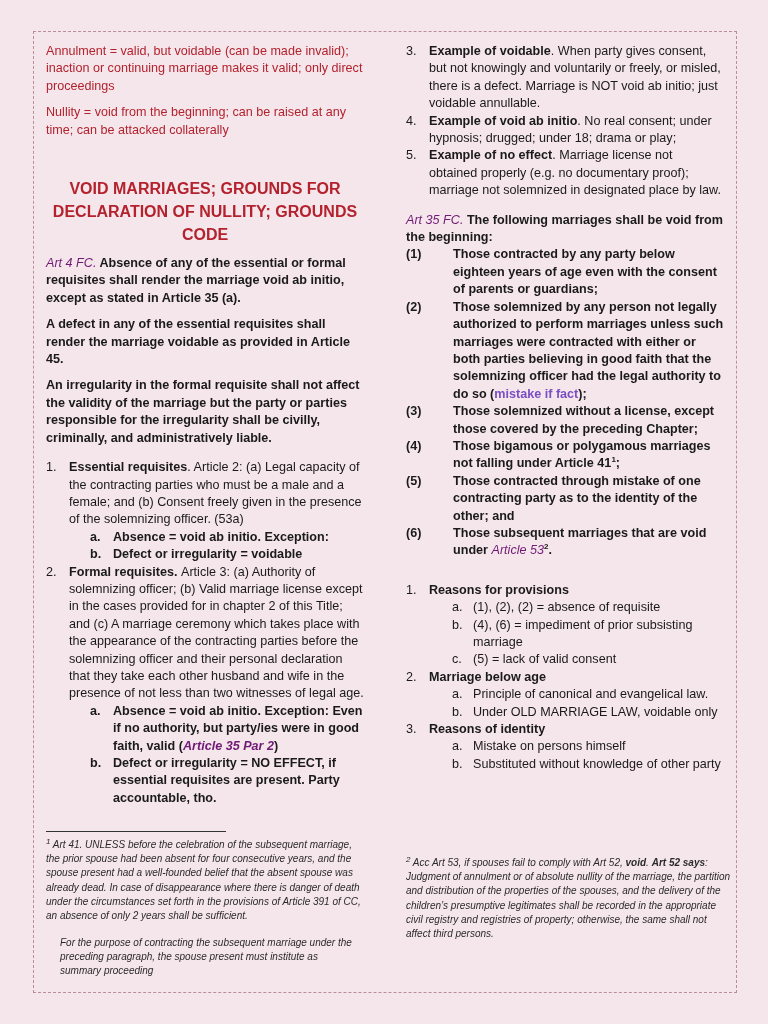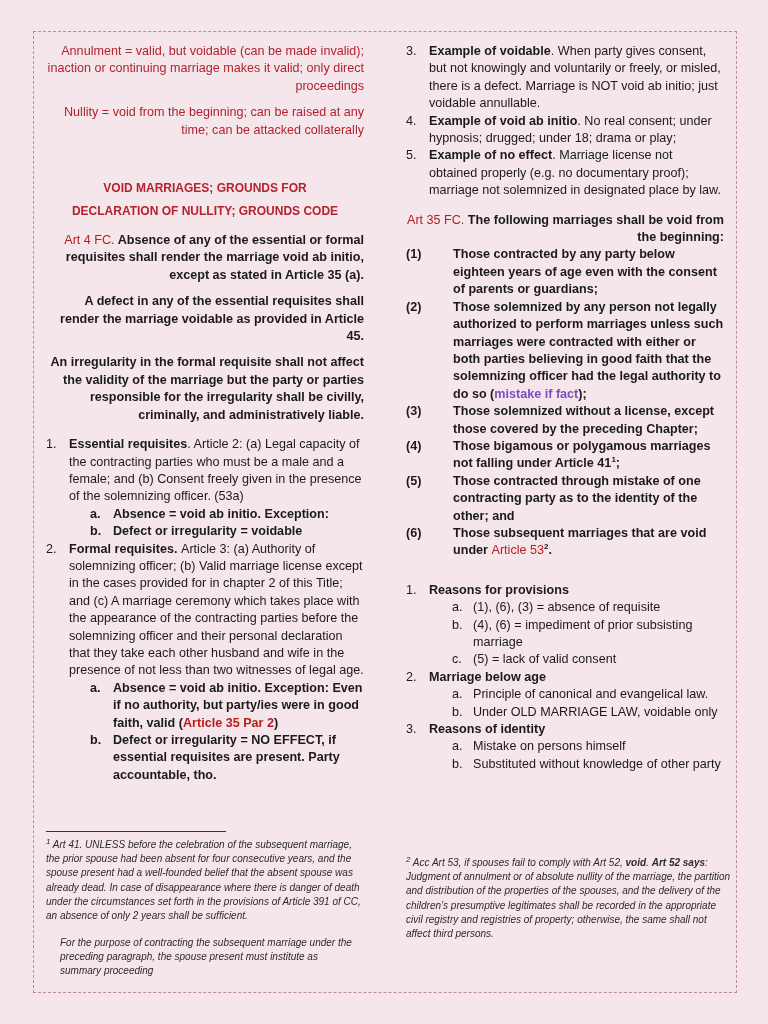--- a/index.html
+++ b/index.html
@@ -12,28 +12,28 @@
   }
   .page-frame {
     position:absolute; left:33px; top:31px; width:704px; height:962px;
     border:1px dashed #b98d9a;
     box-sizing:border-box;
   }
   .col { position:absolute; font-size:12.6px; line-height:17.4px; }
   .col-left { left:46px; top:43px; width:318px; }
   .col-right { left:406px; top:43px; width:318px; }
   .red { color:#b3222d; }
-  .orange { color:#b91c1c; }
+  .orange { color:#701a75;font-style:italic; }
   .purple { color:#7a4ec4; }
   .bold { font-weight:bold; }
   .u { }
-  p { margin:0 0 9px 0;text-align:right; }
+  p { margin:0 0 9px 0; }
   .title {
     text-align:center; color:#b3222d; font-weight:bold;
-    font-size:12px; line-height:23px; margin:38px 0 9px 0;
+    font-size:16px; line-height:23px; margin:38px 0 9px 0;
   }
   .num-item { display:flex; margin:0; }
   .num-item .n { width:23px; flex:none; }
   .num-item .t { flex:1; }
   .sub-item { display:flex; margin-left:44px; }
   .sub-item .n { width:23px; flex:none; }
   .sub-item .t { flex:1; }
   .paren-item { display:flex; }
   .paren-item .n { width:47px; flex:none; }
   .paren-item .t { flex:1; }
@@ -141,21 +141,21 @@
       </div>
   </div>
 
   <div style="margin-top:22px">
     <div class="num-item">
         <span class="n">1.</span>
         <span class="t u bold">Reasons for provisions</span>
       </div>
     <div class="sub2">
         <span class="n">a.</span>
-        <span class="t">(1), (6), (3) = absence of requisite</span>
+        <span class="t">(1), (2), (2) = absence of requisite</span>
       </div>
     <div class="sub2">
         <span class="n">b.</span>
         <span class="t">(4), (6) = impediment of prior subsisting marriage</span>
       </div>
     <div class="sub2">
         <span class="n">c.</span>
         <span class="t">(5) = lack of valid consent</span>
       </div>
 

